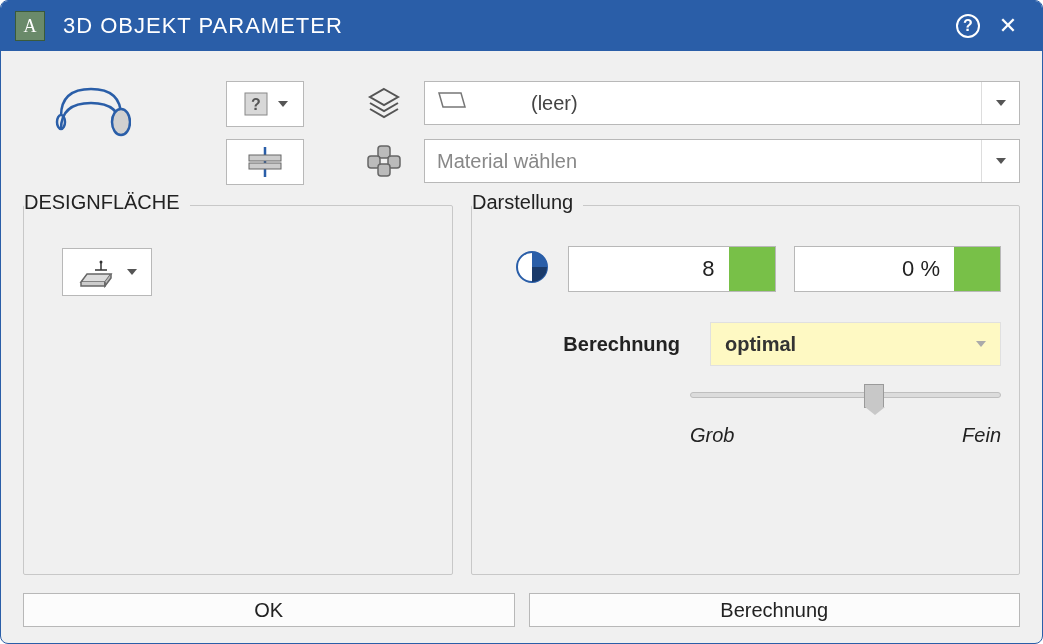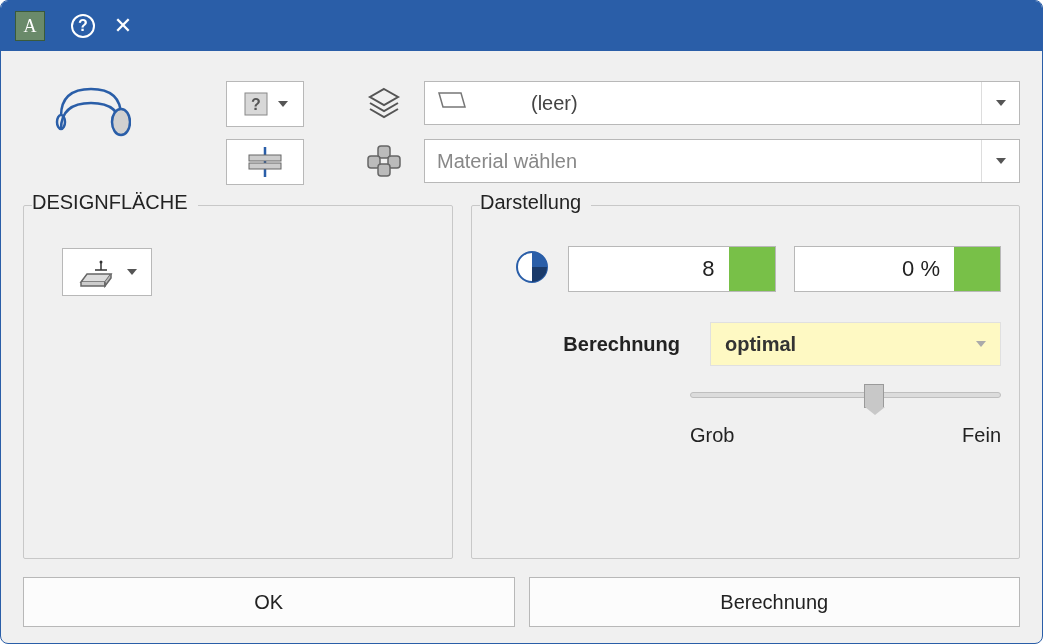--- a/index.html
+++ b/index.html
@@ -161,21 +161,21 @@
   }
   .group-box {
     border: 1px solid #c8c8c8;
     border-radius: 2px;
     padding: 22px 18px;
     position: relative;
   }
   .group-title {
     position: absolute;
     top: -15px;
-    left: 8px;
+    left: 0;
     background: #f0f0f0;
     padding: 0 10px 0 0;
     font-size: 20px;
     color: #222;
   }
   .group-design {
     width: 430px;
   }
   .group-display {
     flex: 1;
@@ -277,46 +277,48 @@
     border-left: 10px solid transparent;
     border-right: 10px solid transparent;
     border-top: 8px solid #c8c8c8;
   }
   .slider-labels {
     display: flex;
     justify-content: space-between;
     margin-top: 26px;
     font-size: 20px;
     color: #222;
+    font-style: italic;
   }
   .button-row {
     display: flex;
     gap: 14px;
     margin-top: 18px;
   }
   .dlg-btn {
     flex: 1;
-    height: 50px;
+    height: 34px;
     border: 1px solid #b8b8b8;
     background: #fcfcfc;
     font-size: 20px;
     color: #222;
     cursor: pointer;
     display: flex;
     align-items: center;
     justify-content: center;
   }
 </style>
 </head>
 <body>
 
 <div class="window">
 
   <div class="titlebar">
     <div class="app-icon"></div>
+    <div class="title-text">3D OBJEKT PARAMETER</div>
     <div class="title-btn">
       <div class="help-circle">?</div>
     </div>
     <div class="title-btn">
       <span class="close-x">✕</span>
     </div>
   </div>
 
   <div class="content">
 

